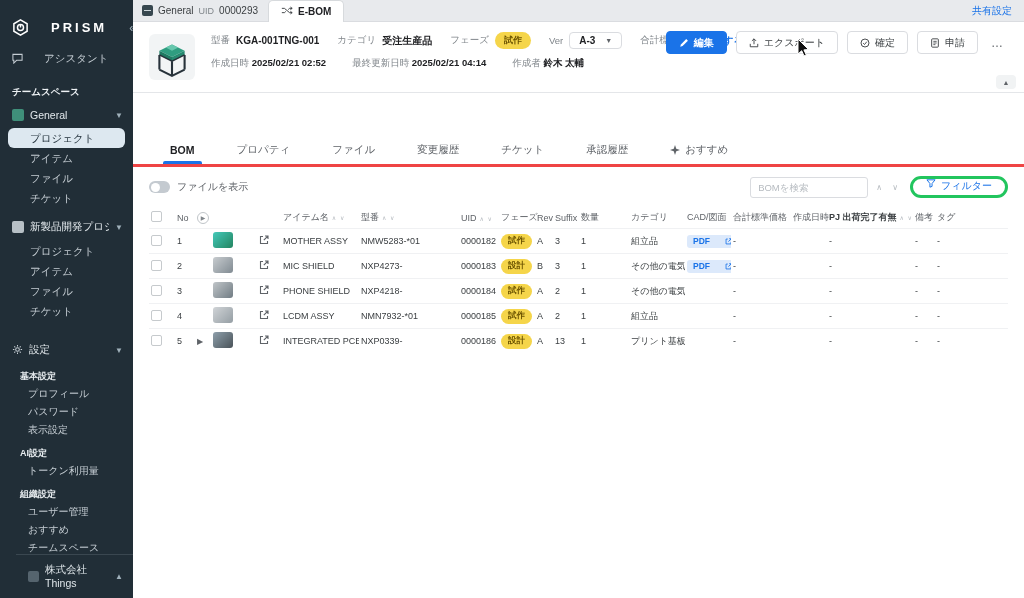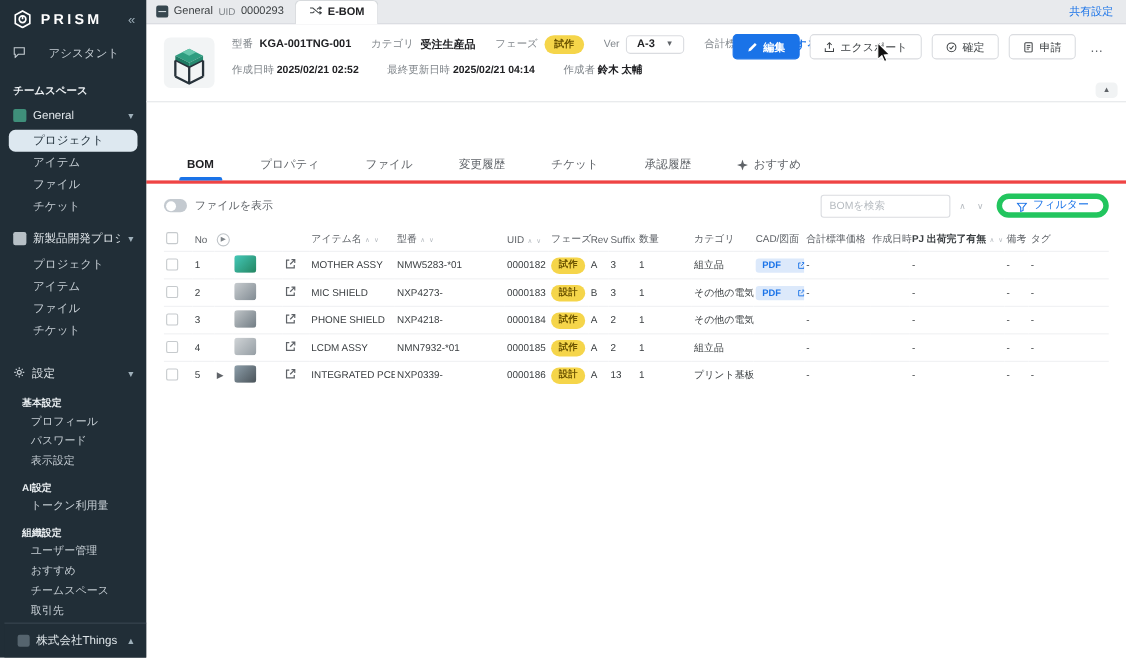--- a/index.html
+++ b/index.html
@@ -2,36 +2,36 @@
 <html><head>
 <meta charset="utf-8">
 <style>
   * { margin:0; padding:0; box-sizing:border-box; }
   html,body { width:1024px; height:598px; overflow:hidden; background:#fff;
     font-family:"Liberation Sans","DejaVu Sans",sans-serif; }
   .app { display:flex; width:1024px; height:598px; position:relative; }
 
   
   .sidebar { width:133px; min-width:133px; background:#212e37; color:#c6ced4; position:relative; overflow:hidden; }
-  .logo-row { display:flex; align-items:center; gap:8px; padding:9px 10px 10px 12px; color:#fff; }
+  .logo-row { display:flex; align-items:center; gap:22px; padding:19px 10px 10px 12px; color:#fff; }
   .logo-hex { width:17px; height:17px; flex:0 0 auto; }
   .logo-text { font-size:13px; font-weight:bold; letter-spacing:3px; color:#fff; }
   .collapse-btn { margin-left:auto; color:#9fb0ba; font-size:12px; cursor:pointer; }
   .side-item { display:flex; align-items:center; gap:21px; padding:6px 12px; font-size:10.5px; color:#c6ced4; cursor:pointer; }
   .side-sec-title { padding:14px 12px 4px 12px; font-size:9.5px; font-weight:bold; color:#eef2f5; }
   .side-group-head { display:flex; align-items:center; gap:6px; padding:6px 10px 5px 12px; font-size:10.5px; color:#e2e8ec; cursor:pointer; }
   .grp-icon { width:12px; height:12px; border-radius:2px; background:#3f8f7a; flex:0 0 auto; }
   .grp-label { white-space:nowrap; overflow:hidden; }
   .caret { margin-left:auto; font-size:8px; color:#9fb0ba; }
   .side-sub { padding:2px 8px 6px 8px; }
   .side-sub-item { padding:3px 8px 3px 22px; font-size:10.5px; height:20px; line-height:14px; color:#c6ced4; border-radius:6px; cursor:pointer; white-space:nowrap; }
   .side-sub-item.active { background:#dde8f0; color:#22313b; }
   .side-sec-label { padding:8px 12px 2px 20px; font-size:9px; font-weight:bold; color:#e8edf0; }
   .side-set-item { padding:2px 8px 2px 28px; height:18px; line-height:14px; font-size:10px; color:#c6ced4; cursor:pointer; white-space:nowrap; }
-  .side-bottom { position:absolute; left:4px; right:0; bottom:0; background:#212e37; border-top:1px solid #3a4750; padding:8px 10px 9px 12px; display:flex; align-items:center; gap:6px; font-size:10.5px; color:#dfe6ea; }
+  .side-bottom { position:absolute; left:16px; right:0; bottom:0; background:#212e37; border-top:1px solid #3a4750; padding:8px 10px 9px 12px; display:flex; align-items:center; gap:6px; font-size:10.5px; color:#dfe6ea; }
   .company-icon { width:11px; height:11px; border-radius:2px; background:#55646e; flex:0 0 auto; }
   .side-bottom .caret-up { margin-left:auto; font-size:8px; color:#9fb0ba; }
 
   
   .main { flex:1; display:flex; flex-direction:column; background:#fff; min-width:0; }
 
   .topstrip { height:22px; background:#e8eaed; display:flex; align-items:center; border-bottom:1px solid #dadce0; }
   .crumb { display:flex; align-items:center; gap:5px; padding:0 10px 0 9px; font-size:10px; color:#3c4043; }
   .mini-app-icon { width:11px; height:11px; border-radius:2px; background:#37474f; position:relative; }
   .mini-app-icon::after { content:""; position:absolute; left:2px; top:4.5px; width:7px; height:1.5px; background:#cfd8dc; }
@@ -68,21 +68,21 @@
 
   .content { flex:1; padding:9px 16px; overflow:hidden; }
   .toolbar { display:flex; align-items:center; }
   .toggle { width:21px; height:12px; border-radius:6px; background:#c4cad0; position:relative; cursor:pointer; flex:0 0 auto; }
   .toggle::after { content:""; position:absolute; left:1.5px; top:1.5px; width:9px; height:9px; border-radius:50%; background:#fff; }
   .toggle-label { margin-left:7px; font-size:10px; color:#5f6368; }
   .search-wrap { margin-left:auto; display:flex; align-items:center; gap:8px; }
   .search-input { width:118px; height:21px; border:1px solid #dadce0; border-radius:3px; font-size:9.5px; padding:0 7px; color:#3c4043; }
   .search-input::placeholder { color:#b6bbc0; }
   .search-nav { font-size:8px; color:#b6bbc0; letter-spacing:4px; cursor:pointer; }
-  .filter-btn { display:flex; align-items:flex-end; gap:5px; height:22px; padding:0 13px; border:5px solid #22c55e; border-radius:11px; background:#fff; color:#1a73e8; font-size:10px; cursor:pointer; }
+  .filter-btn { display:flex; align-items:flex-start; gap:5px; height:22px; padding:0 13px; border:3px solid #22c55e; border-radius:11px; background:#fff; color:#1a73e8; font-size:10px; cursor:pointer; }
 
   table { width:100%; border-collapse:collapse; table-layout:fixed; margin-top:9px; }
   th { font-size:9px; font-weight:normal; color:#5f6368; text-align:left; padding:4px 2px; white-space:nowrap; overflow:visible; }
   td { font-size:9px; color:#3c4043; padding:3px 2px; border-top:1px solid #f0f1f3; white-space:nowrap; overflow:hidden; height:19px; vertical-align:middle; }
   tr.data-row { cursor:pointer; }
   .sort { font-size:6px; color:#b6bbc0; letter-spacing:1px; margin-left:3px; }
   .cbx { width:11px; height:11px; border:1px solid #c6cacd; border-radius:2px; display:inline-block; background:#fff; cursor:pointer; }
   .expand-all { width:12px; height:12px; border:1px solid #c0c5c9; border-radius:50%; display:inline-flex; align-items:center; justify-content:center; font-size:6px; color:#80868b; cursor:pointer; }
   .expand-caret { font-size:8px; color:#5f6368; cursor:pointer; }
   .thumb { width:20px; height:16px; border-radius:3px; background:#9aa2a8; display:inline-block; background-image:linear-gradient(135deg, rgba(255,255,255,.45), rgba(0,0,0,.25)); background-blend-mode:overlay; }

